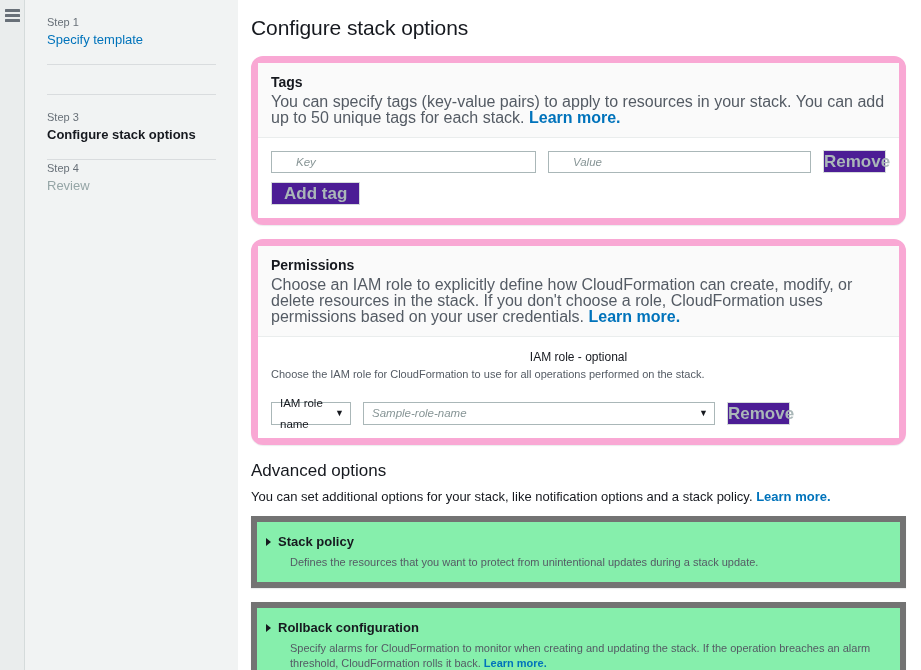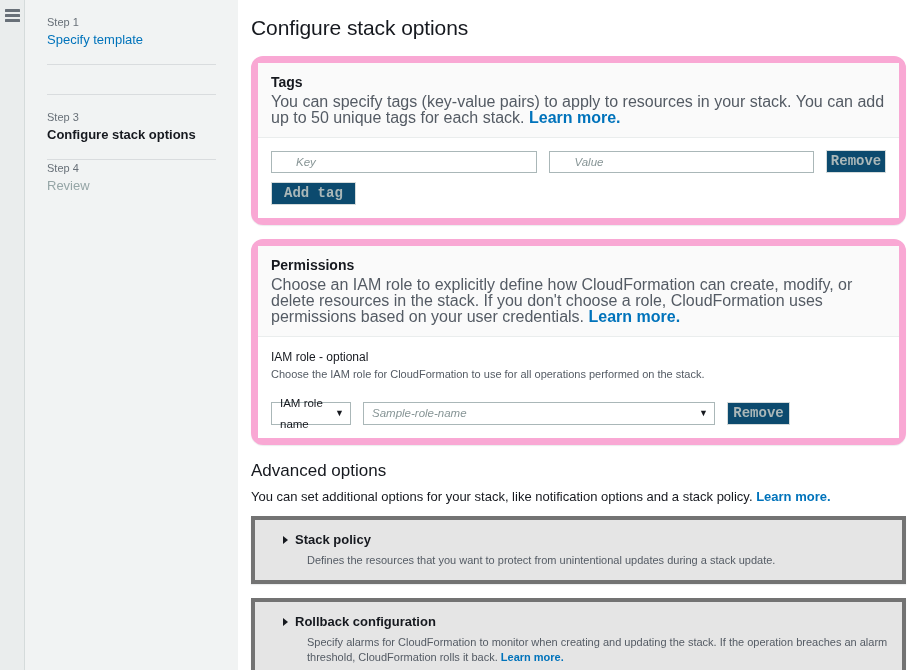--- a/index.html
+++ b/index.html
@@ -160,24 +160,24 @@
   .input::placeholder {
     color: #879596;
     font-style: italic;
   }
   .input-key { width: 278px; }
   .input-value { width: 276px; }
 
   .btn {
     height: 23px;
     border: 1px solid #545b64;
-    background: #0c4a6e;
+    background: #4c1d95;
     color: #545b64;
-    font-family: Liberation Mono, monospace;
-    font-size: 14px;
+    font-family: Liberation Sans, sans-serif;
+    font-size: 17px;
     font-weight: bold;
     padding: 0 12px;
     cursor: pointer;
     line-height: 21px;
     white-space: nowrap;
   }
   .btn.disabled {
     border-color: #d5dbdb;
     color: #aab7b8;
     cursor: default;
@@ -185,20 +185,21 @@
   .btn-remove-tag { width: 63px; padding: 0; }
   .btn-addtag { margin-top: 9px; }
 
   
   .field-label {
     font-size: 12px;
     font-weight: normal;
     color: #16191f;
     line-height: 16px;
     margin-bottom: 2px;
+    text-align: center;
   }
   .field-hint {
     font-size: 11px;
     color: #545b64;
     line-height: 15px;
     margin-bottom: 20px;
   }
   .iam-row {
     display: flex;
     align-items: center;
@@ -240,25 +241,25 @@
     margin: 9px 0 6px 0;
   }
   .adv-desc {
     font-size: 13px;
     color: #16191f;
     line-height: 16px;
     margin-bottom: 11px;
   }
 
   .expander {
-    background: #e5e5e5;
-    border: 4px solid #737373;
+    background: #86efac;
+    border: 6px solid #737373;
     margin-bottom: 14px;
     box-shadow: 0 1px 1px 0 rgba(0,28,36,0.08);
-    padding: 11px 13px 12px 26px;
+    padding: 11px 13px 12px 7px;
     cursor: pointer;
   }
   .exp-head {
     display: flex;
     align-items: center;
     gap: 7px;
   }
   .tri {
     width: 0; height: 0;
     border-left: 5px solid #16191f;

